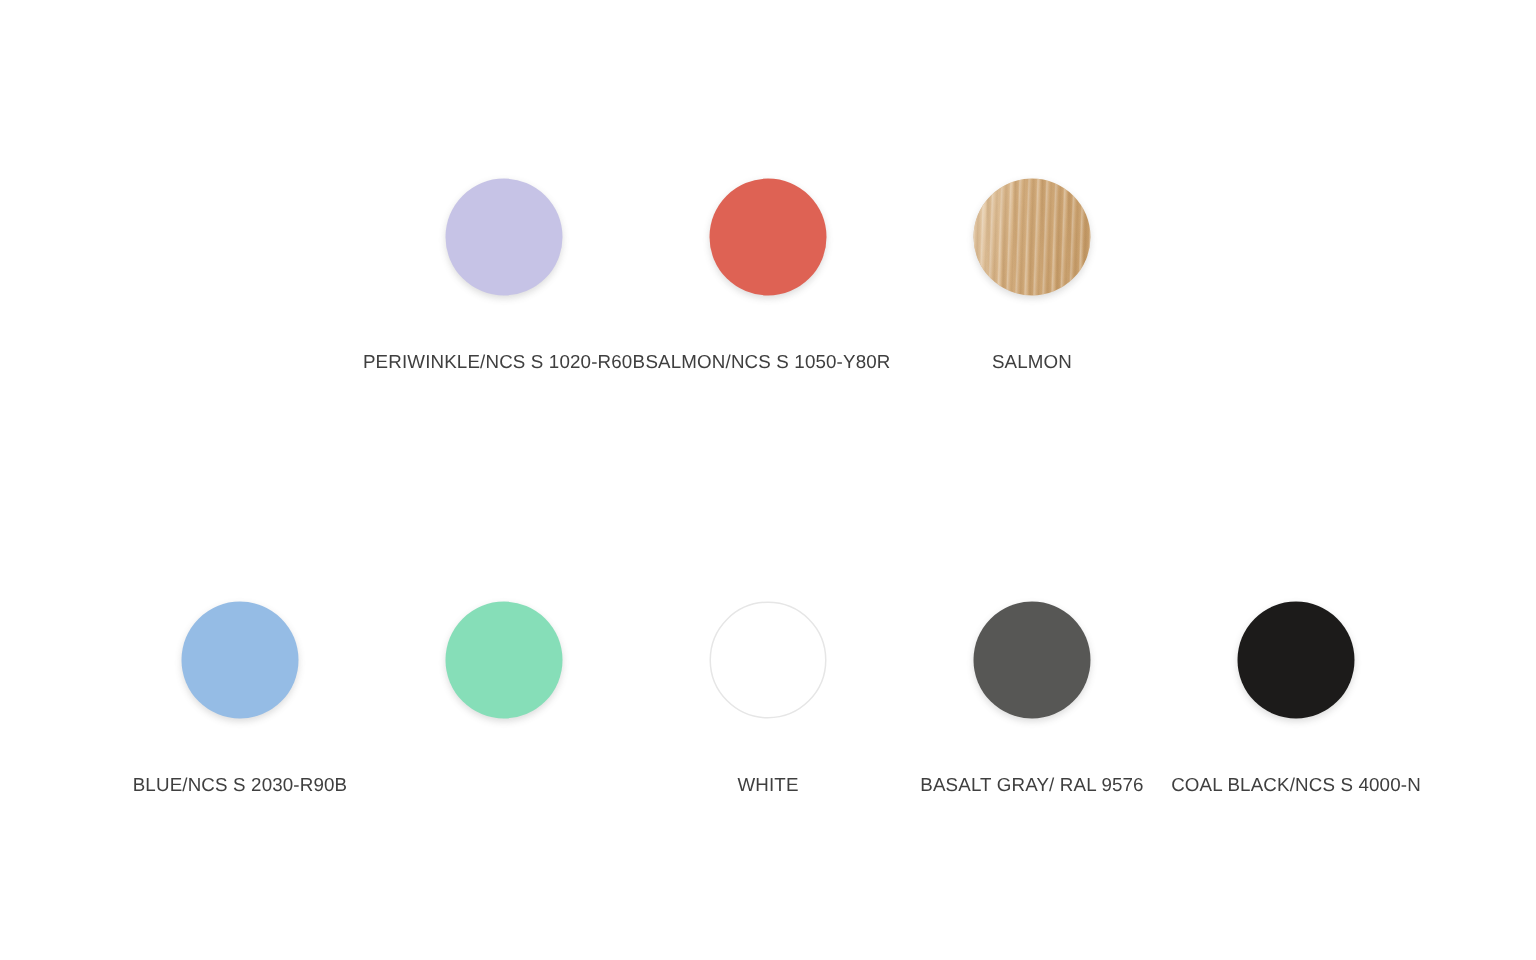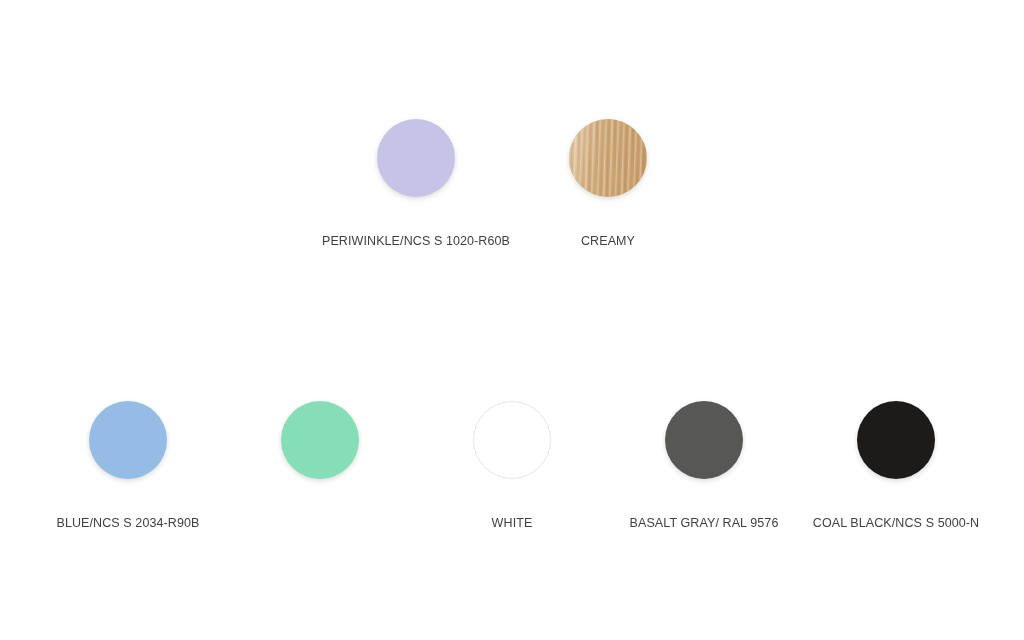--- a/index.html
+++ b/index.html
@@ -22,21 +22,20 @@
   }
 
   .swatch-row {
     position: absolute;
     left: 0;
     width: 1024px;
     display: flex;
     flex-direction: row;
     align-items: flex-start;
     justify-content: center;
-    gap: 16px;
   }
 
   .swatch-row.row-top { top: 112px; }
   .swatch-row.row-bottom { top: 394px; }
 
   .swatch-cell {
     width: 176px;
     display: flex;
     flex-direction: column;
     align-items: center;
@@ -119,40 +118,46 @@
   <div class="swatch-row row-top">
 
     <div class="swatch-cell">
       <div class="swatch-disc-wrap">
         <div class="swatch-disc" style="background-color: rgb(198, 195, 230);"></div>
       </div>
       <div class="swatch-label">PERIWINKLE/NCS S 1020-R60B</div>
     </div>
 
 
+    <div class="swatch-cell">
+      <div class="swatch-disc-wrap">
+        <div class="swatch-disc" style="background-color: rgb(222, 98, 84);"></div>
+      </div>
+      <div class="swatch-label">SALMON/NCS S 1050-Y80R</div>
+    </div>
 
     <div class="swatch-cell">
       <div class="swatch-disc-wrap">
         <div class="swatch-disc is-wood" style="background-color: rgb(211, 171, 121);">
           <span class="grain"></span>
         </div>
       </div>
-      <div class="swatch-label">CREAMY</div>
+      <div class="swatch-label">SALMON</div>
     </div>
 
 
   </div>
 
   <div class="swatch-row row-bottom">
 
     <div class="swatch-cell">
       <div class="swatch-disc-wrap">
         <div class="swatch-disc" style="background-color: rgb(149, 188, 229);"></div>
       </div>
-      <div class="swatch-label">BLUE/NCS S 2034-R90B</div>
+      <div class="swatch-label">BLUE/NCS S 2030-R90B</div>
     </div>
 
     <div class="swatch-cell">
       <div class="swatch-disc-wrap">
         <div class="swatch-disc" style="background-color: rgb(134, 222, 184);"></div>
       </div>
     </div>
 
     <div class="swatch-cell">
       <div class="swatch-disc-wrap">
@@ -165,18 +170,18 @@
       <div class="swatch-disc-wrap">
         <div class="swatch-disc" style="background-color: rgb(87, 87, 85);"></div>
       </div>
       <div class="swatch-label">BASALT GRAY/ RAL 9576</div>
     </div>
 
     <div class="swatch-cell">
       <div class="swatch-disc-wrap">
         <div class="swatch-disc" style="background-color: rgb(28, 27, 26);"></div>
       </div>
-      <div class="swatch-label">COAL BLACK/NCS S 5000-N</div>
+      <div class="swatch-label">COAL BLACK/NCS S 4000-N</div>
     </div>
 
   </div>
 
 </div>
 
 </body></html>

